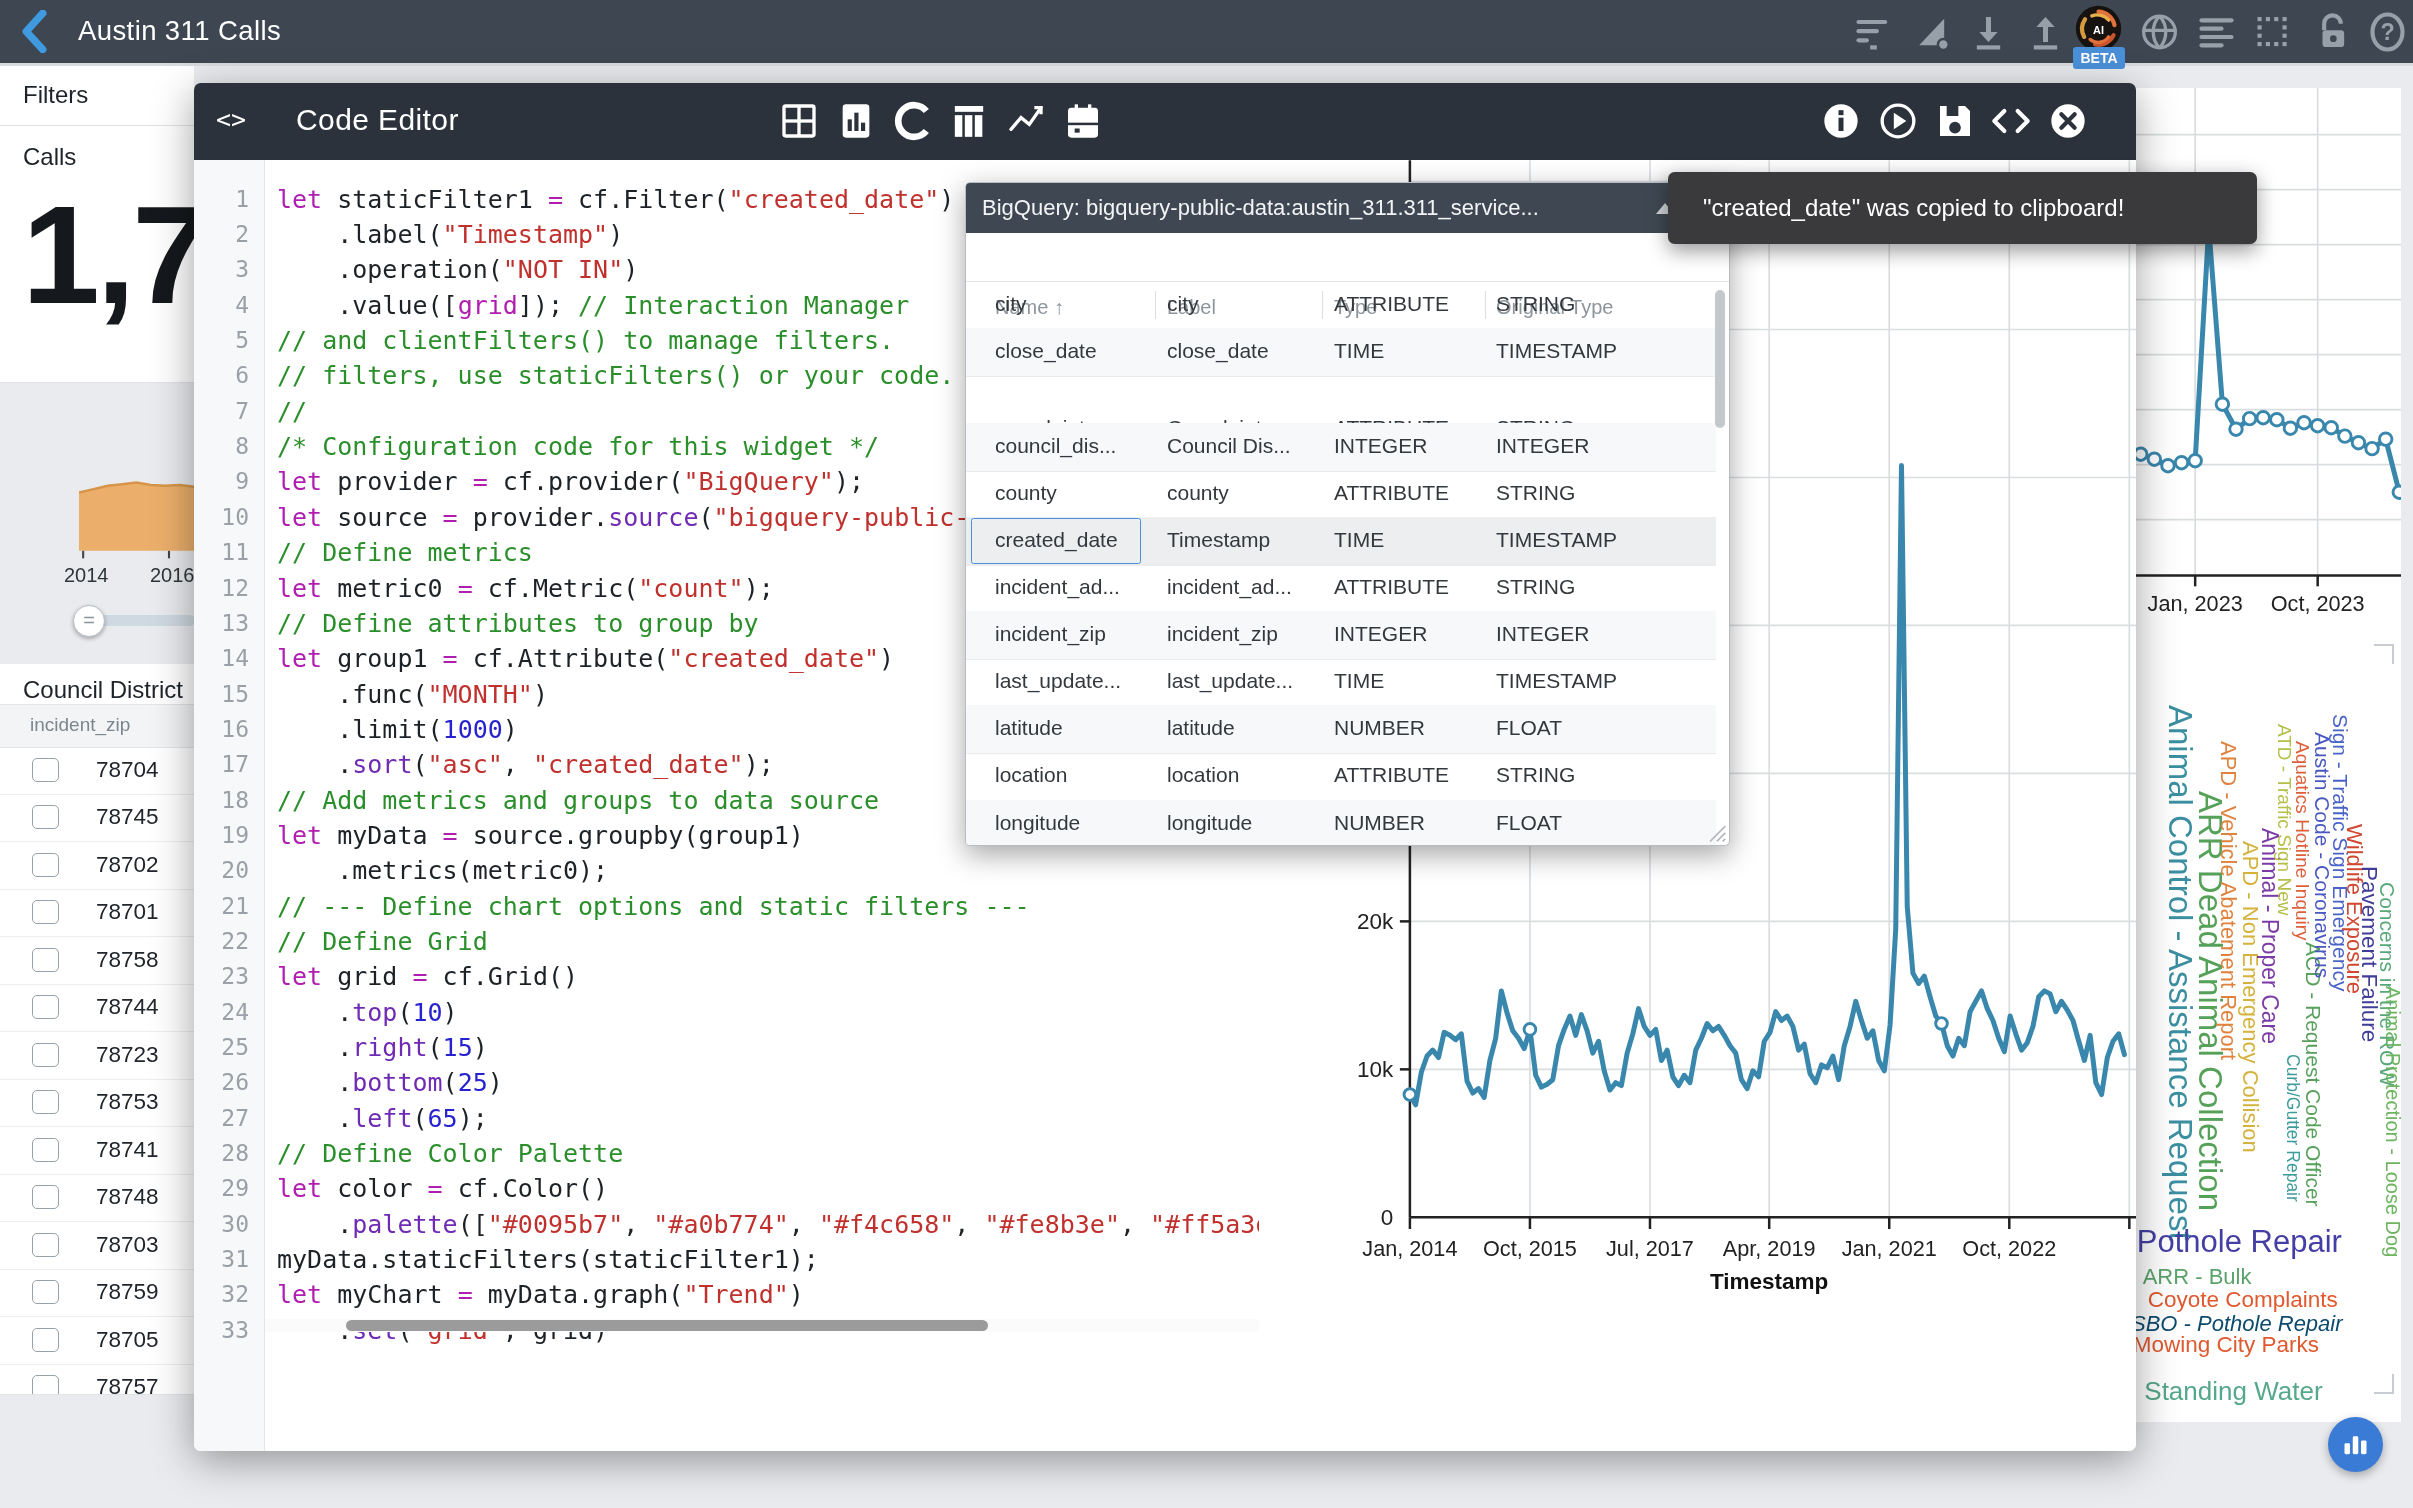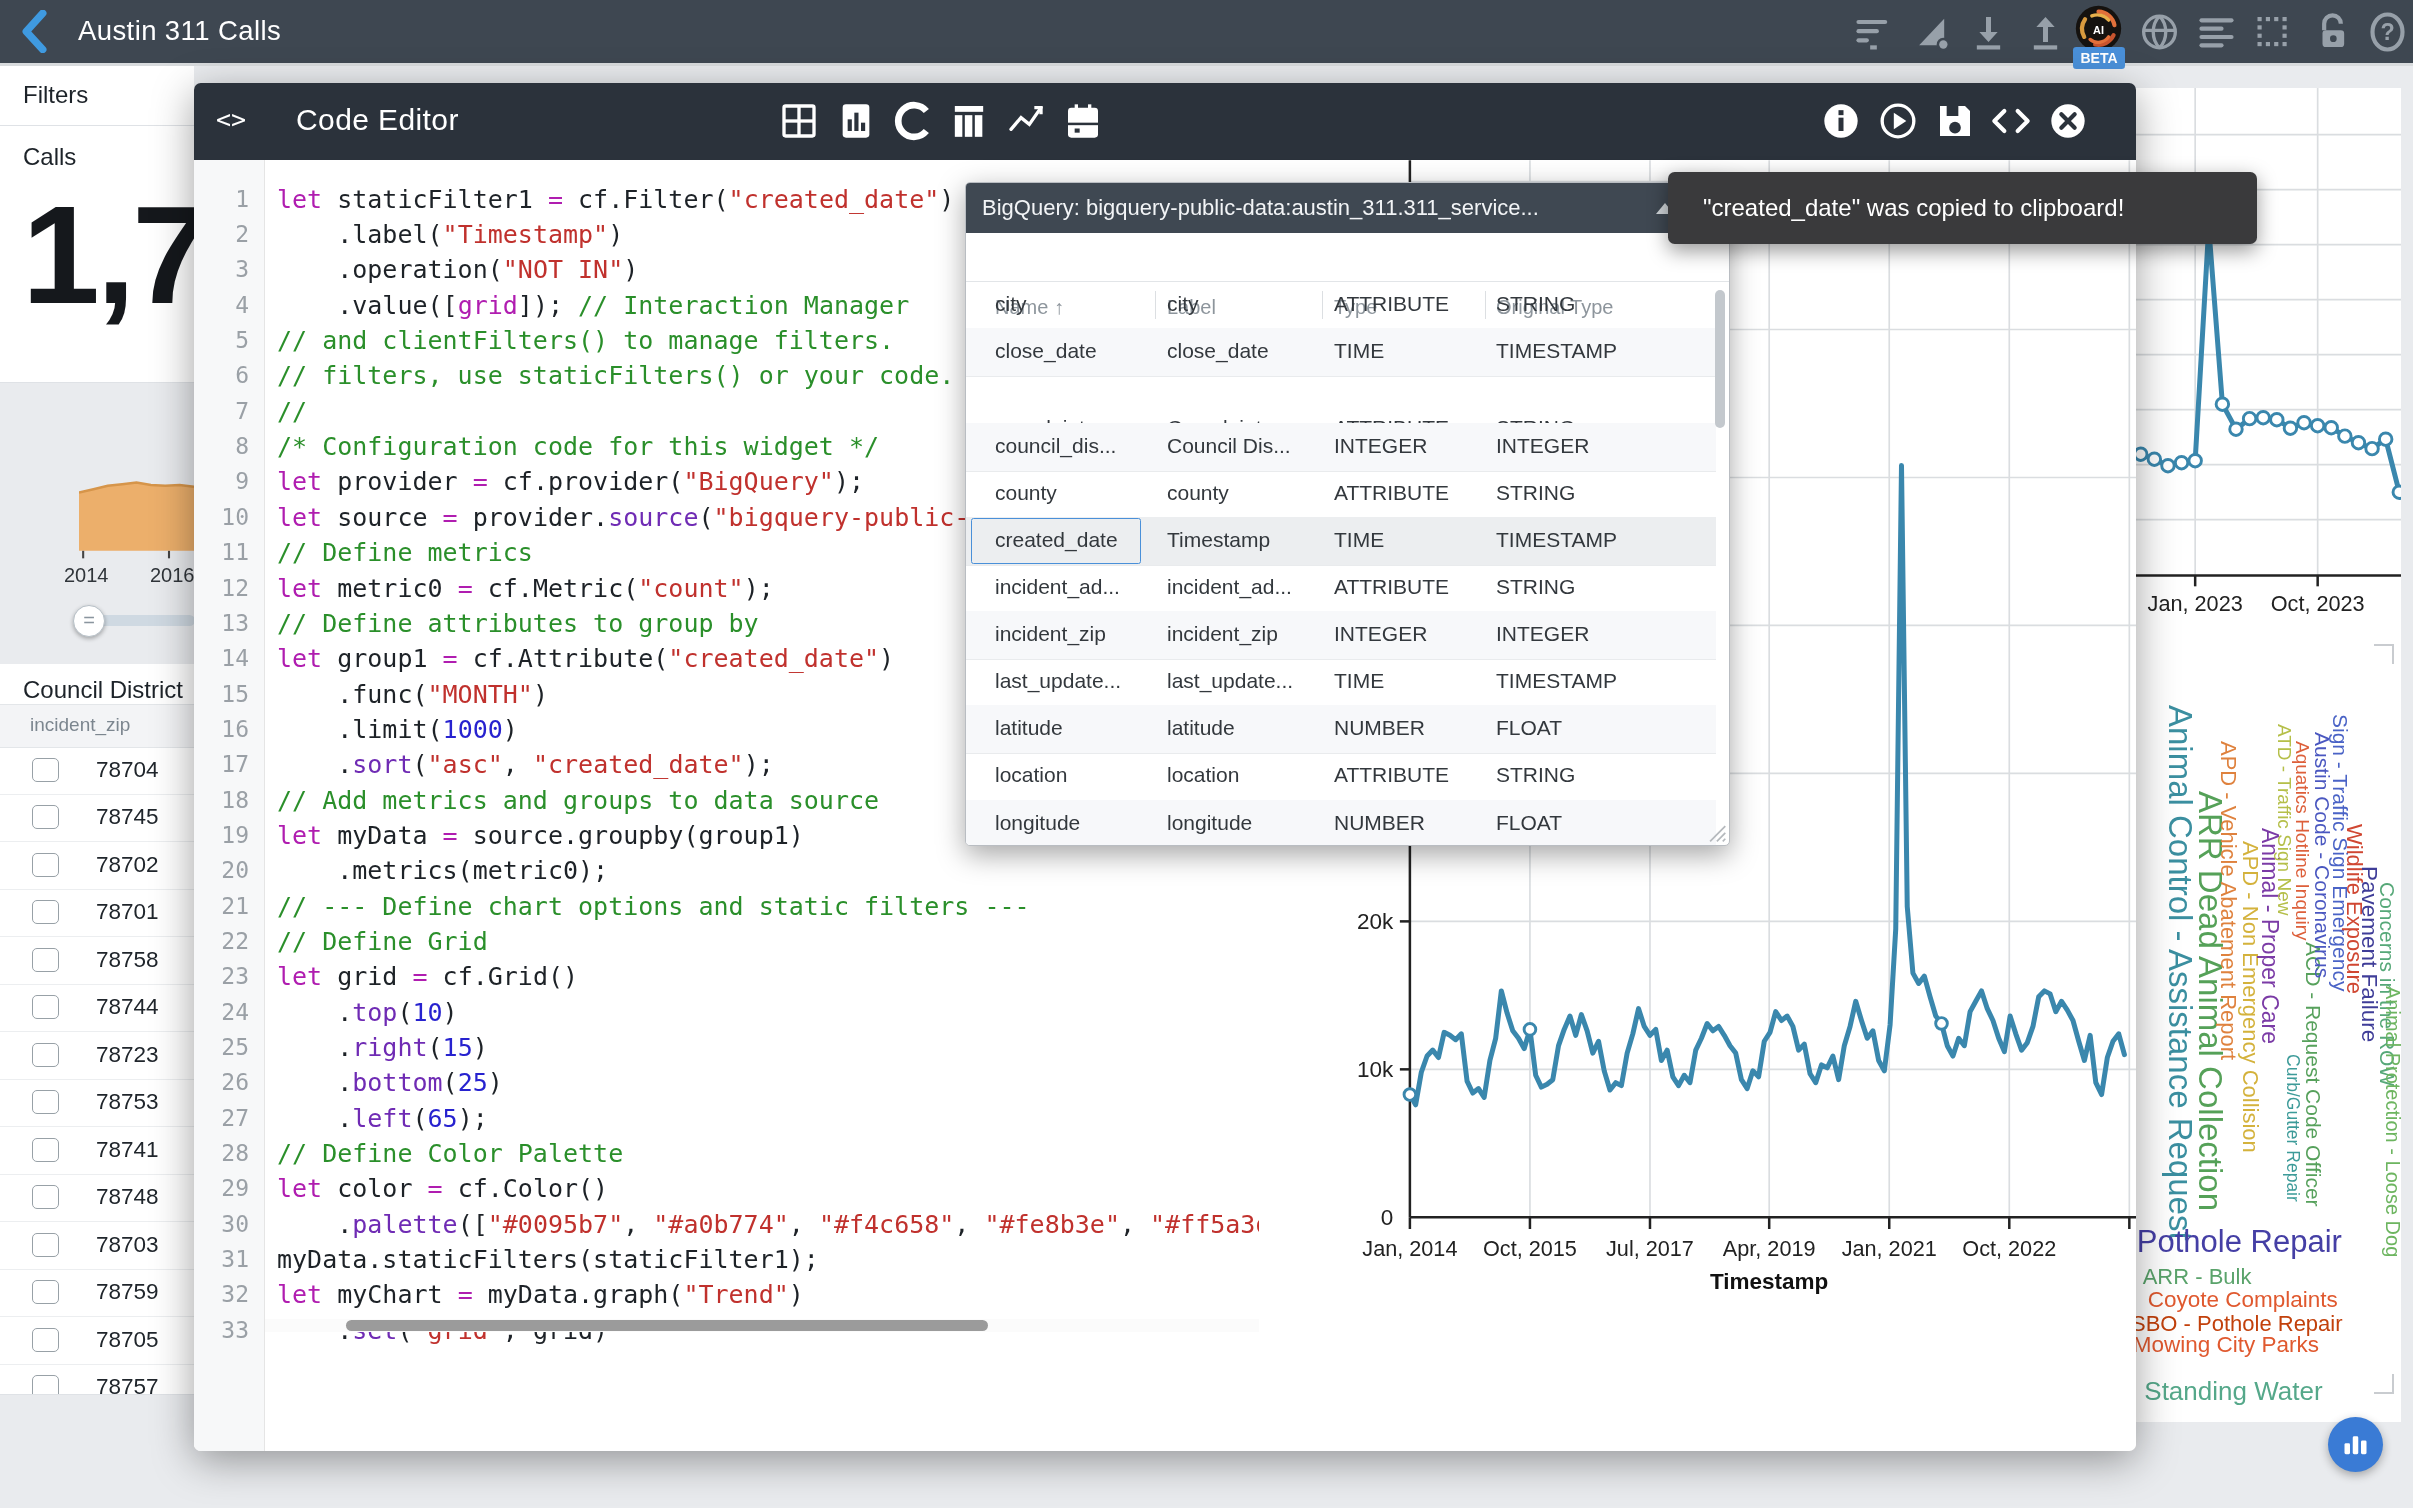--- a/index.html
+++ b/index.html
@@ -333,21 +333,21 @@
       <div class="vlabel" style="left: 198px; top: 94px; font-size: 21px; color: rgb(74, 87, 192);">Austin Code - Coronavirus</div>
       <div class="vlabel" style="left: 216px; top: 76px; font-size: 21px; color: rgb(74, 99, 198);">Sign - Traffic Sign Emergency</div>
       <div class="vlabel" style="left: 231px; top: 186px; font-size: 22px; color: rgb(208, 71, 50);">Wildlife Exposure</div>
       <div class="vlabel" style="left: 246px; top: 228px; font-size: 22.5px; color: rgb(63, 61, 152);">Pavement Failure</div>
       <div class="vlabel" style="left: 263px; top: 244px; font-size: 21px; color: rgb(86, 168, 120);">Concerns in the ROW</div>
       <div class="vlabel" style="left: 268px; top: 348px; font-size: 20px; color: rgb(109, 181, 96);">Animal Protection - Loose Dog</div>
       <div class="vlabel" style="left: 283px; top: 369px; font-size: 20px; color: rgb(207, 165, 60);">ARR - On Call Bulk</div>
       <div class="hlabel" style="left: 0.8px; top: 586px; font-size: 31px; color: rgb(69, 63, 165);">Pothole Repair</div>
       <div class="hlabel" style="left: 6.7px; top: 626px; font-size: 22px; color: rgb(90, 163, 107);">ARR - Bulk</div>
       <div class="hlabel" style="left: 11.7px; top: 649px; font-size: 22.5px; color: rgb(224, 89, 47);">Coyote Complaints</div>
-      <div class="hlabel" style="left: -5px; top: 673px; font-size: 22px; color: #c2410c;">SBO - Pothole Repair</div>
+      <div class="hlabel" style="left: -5px; top: 673px; font-size: 22px; color: #0c4a6e; font-style: italic;">SBO - Pothole Repair</div>
       <div class="hlabel" style="left: -3.3px; top: 694px; font-size: 22.5px; color: rgb(224, 89, 47);">Mowing City Parks</div>
       <div class="hlabel" style="left: 8.3px; top: 738px; font-size: 26px; color: rgb(85, 168, 138);">Standing Water</div>
     </section>
   <div class="corner" style="left:2374px;top:644px;border-width:2.5px 2.5px 0 0"></div>
   <div class="corner" style="left:2374px;top:1374px;border-width:0 2.5px 2.5px 0"></div>
 
   <button id="fab">
     <svg viewBox="0 0 48 48" style="width:33px;height:33px;margin:0 auto">
         <g fill="#fff">
           <rect x="8" y="22" width="8" height="16" rx="2"></rect>

